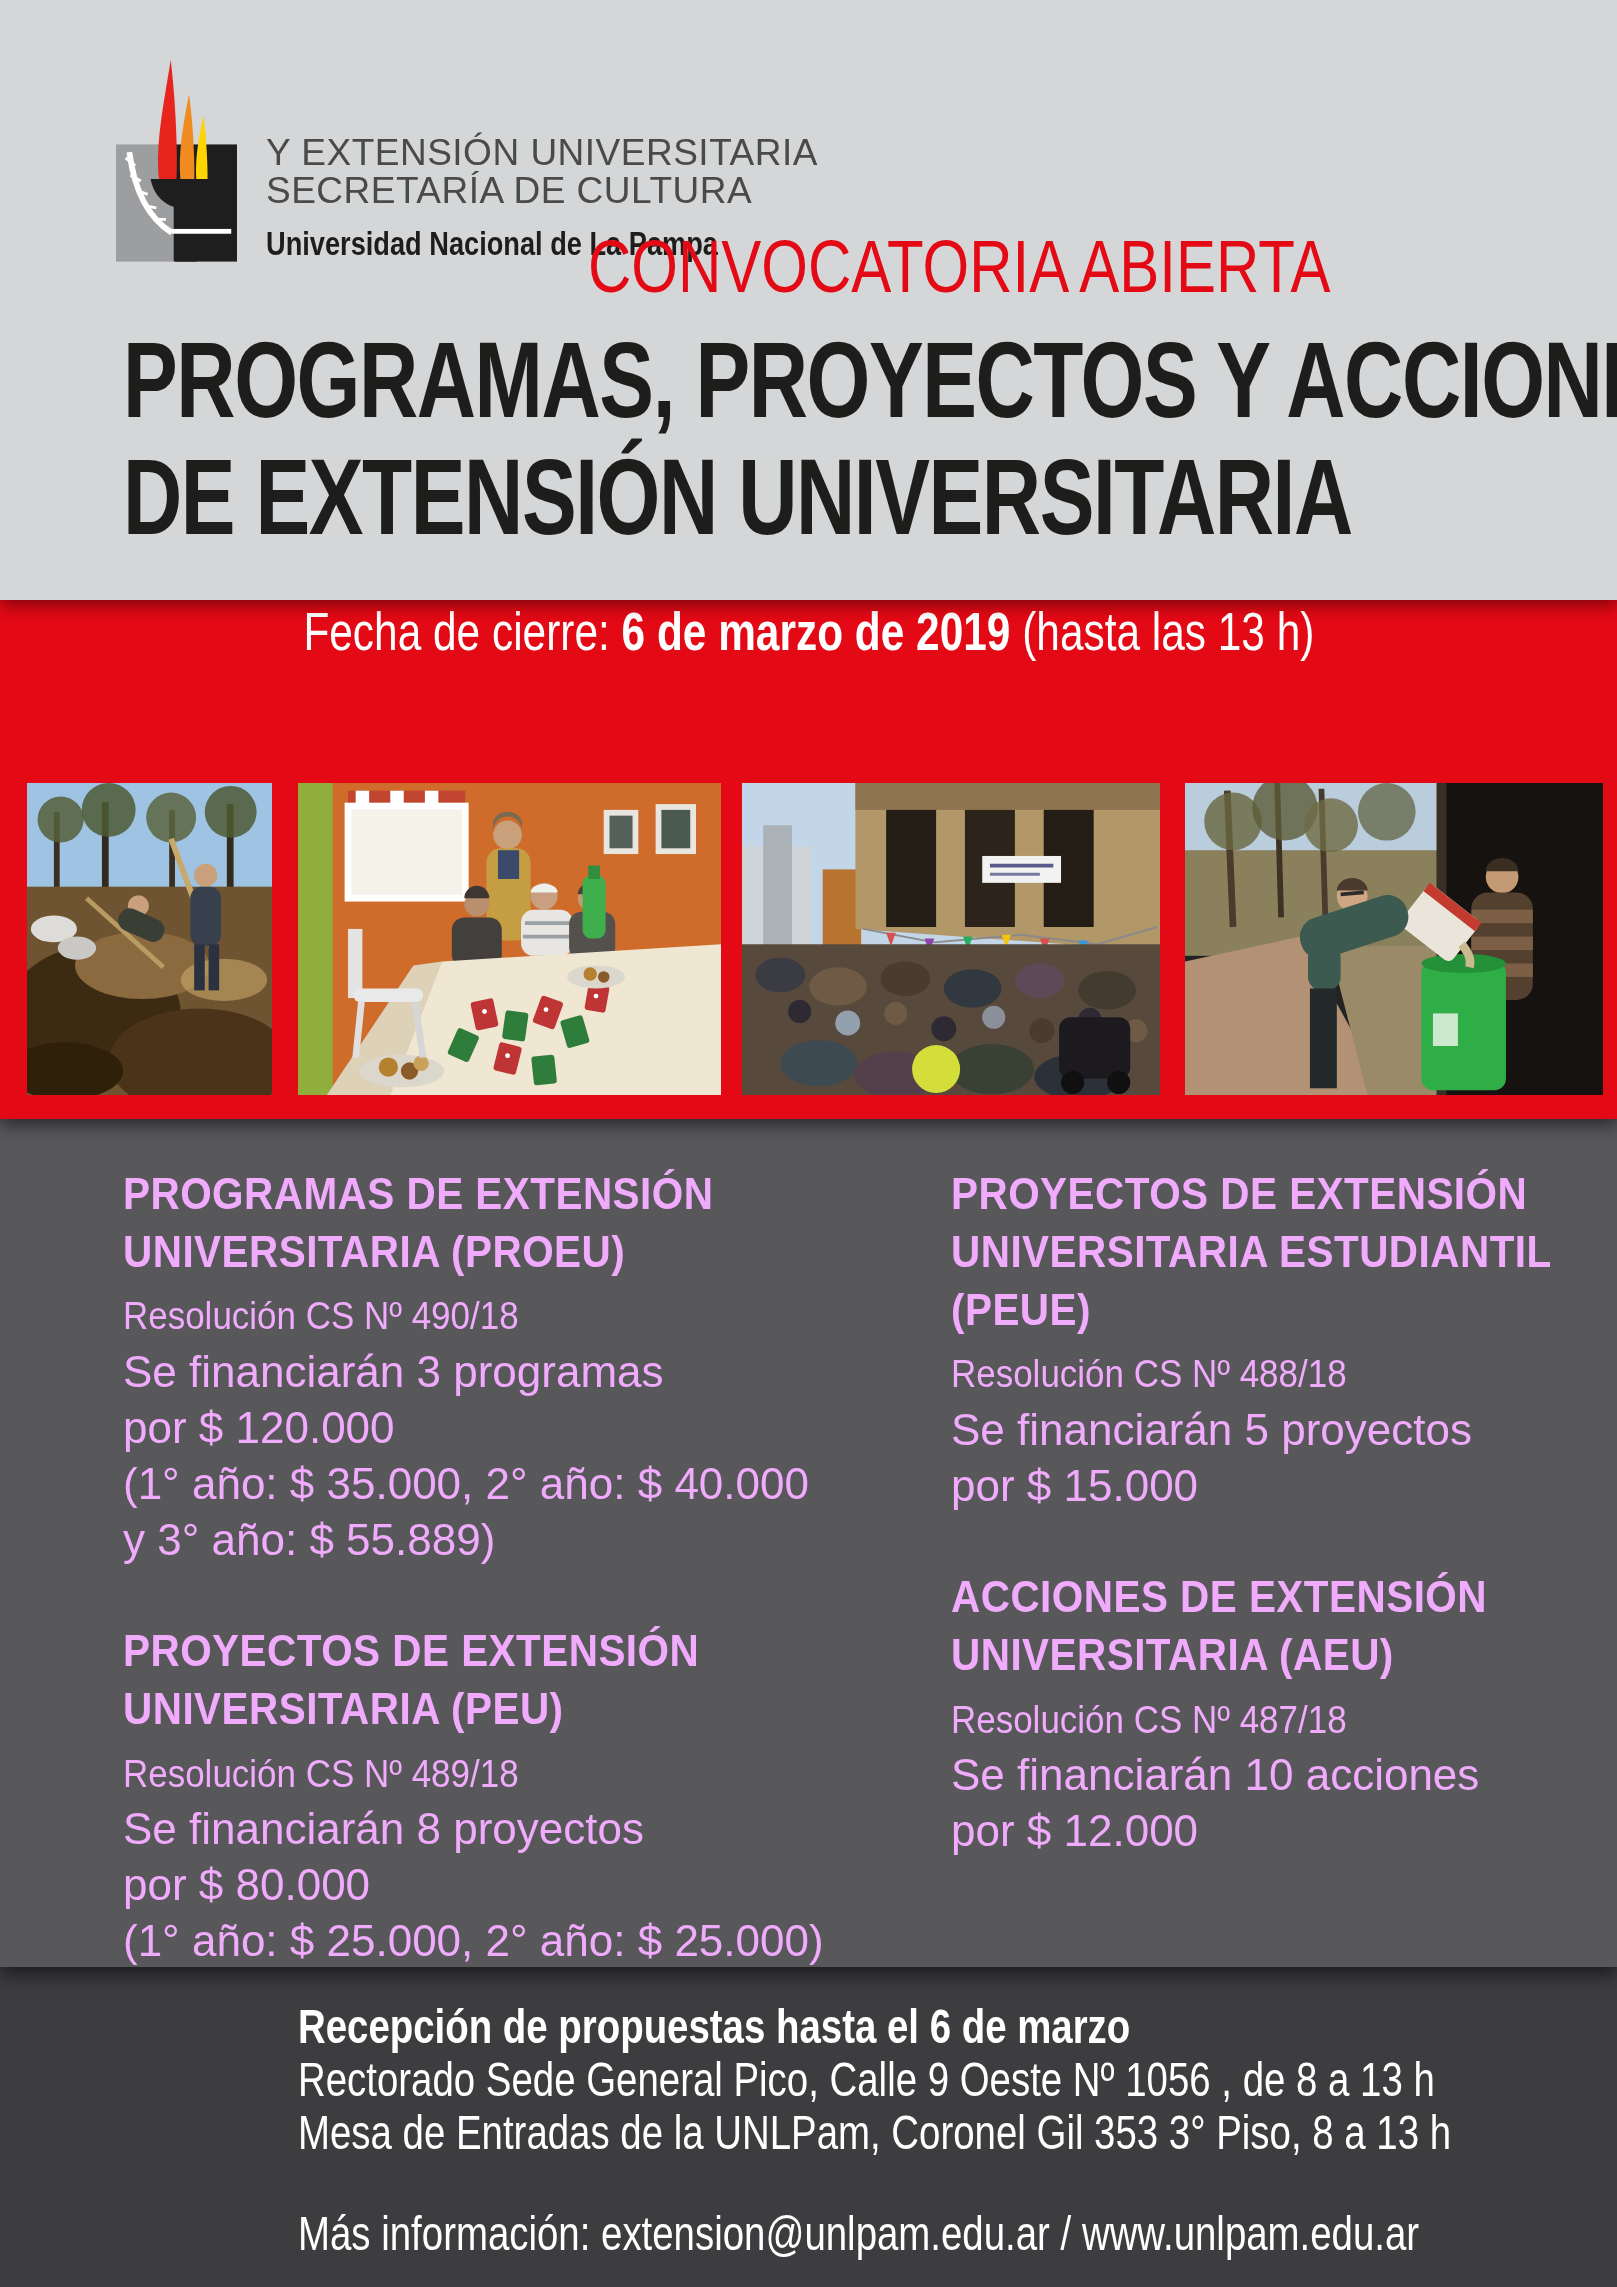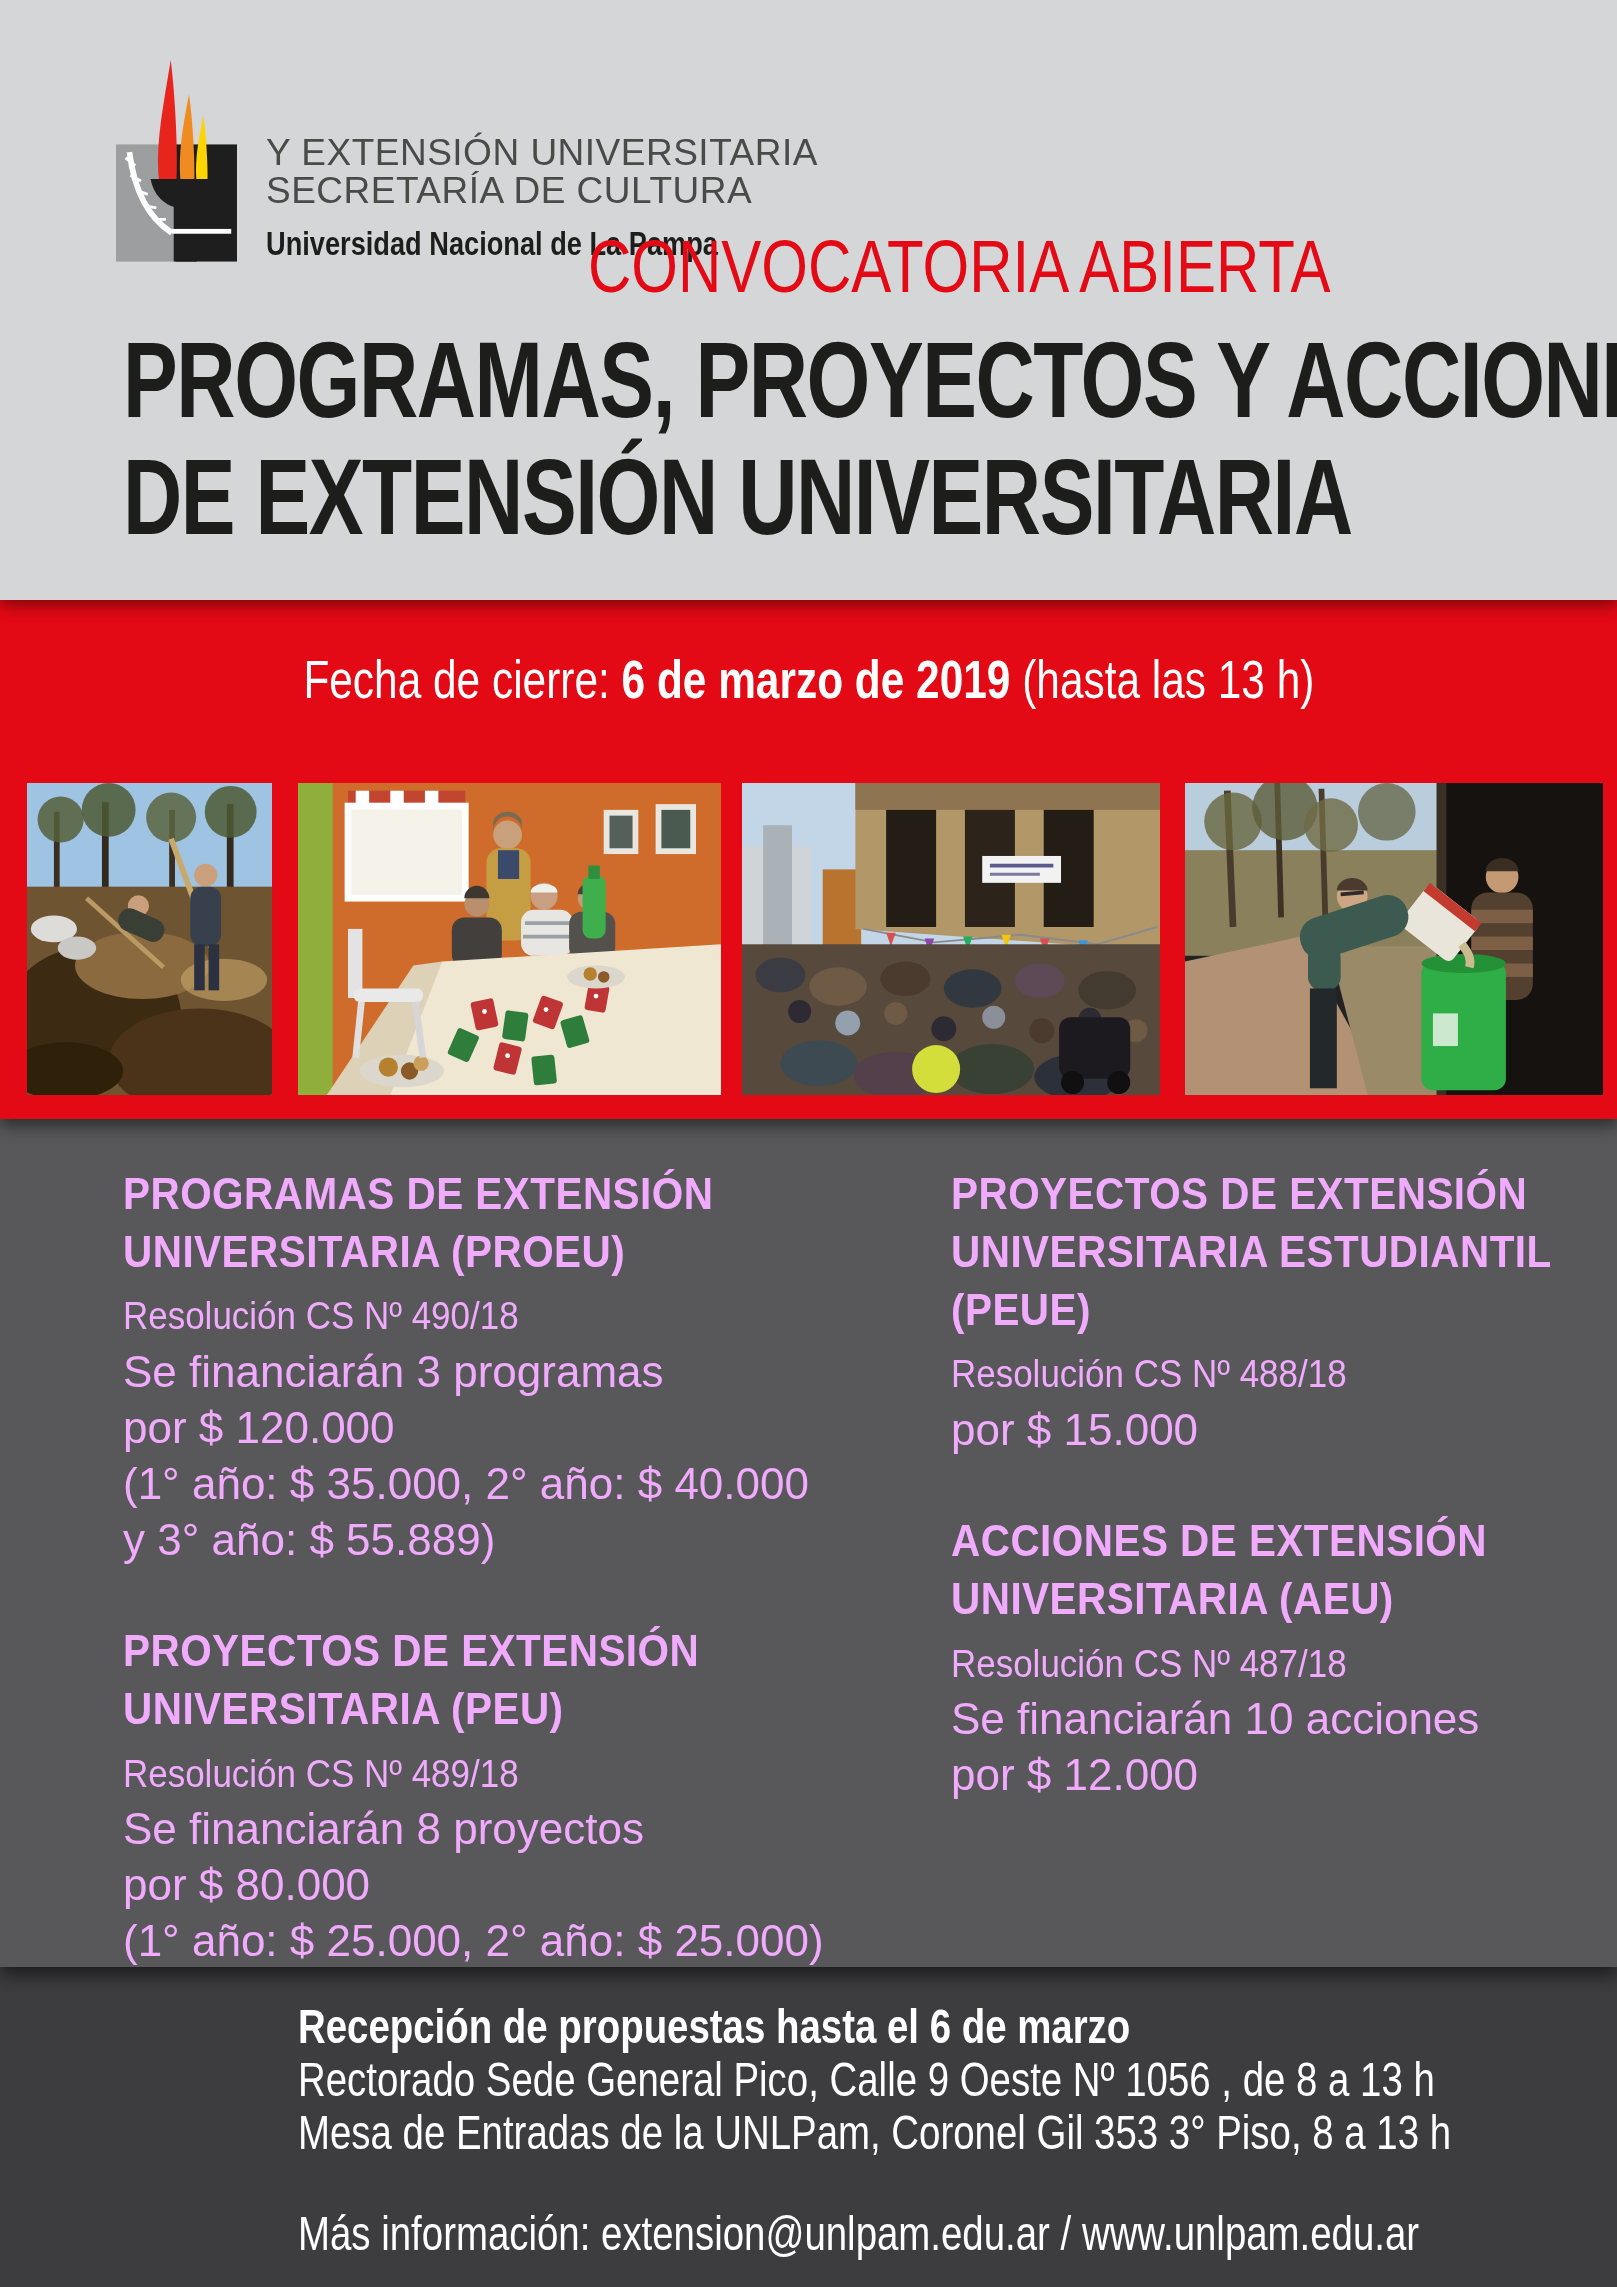--- a/index.html
+++ b/index.html
@@ -25,21 +25,21 @@
        color:var(--accent-red);font-weight:400;white-space:nowrap;}
   .title{position:absolute;left:123px;top:321px;font-weight:700;font-size:108px;line-height:117px;
        color:var(--ink);letter-spacing:-1.9px;}
   .cond{display:inline-block;transform:scaleX(.76);transform-origin:0 50%;white-space:nowrap;}
   .cond80{display:inline-block;transform:scaleX(.80);transform-origin:0 50%;white-space:nowrap;}
   .condc{display:inline-block;transform:scaleX(.80);transform-origin:50% 50%;white-space:nowrap;}
   .cond92{display:inline-block;transform:scaleX(.92);transform-origin:0 50%;white-space:nowrap;}
   
   .band{position:absolute;left:0;top:600px;width:1618px;height:519px;background:var(--accent-red);z-index:2;
        box-shadow:0 7.7px 15.4px rgba(0,0,0,.5);}
-  .deadline{padding-top:48px;text-align:center;color:#fff;font-size:53px;line-height:63px;}
+  .deadline{text-align:center;color:#fff;font-size:53px;line-height:63px;}
   .deadline b{font-weight:700;}
   .photos{position:absolute;left:0;top:183px;width:1618px;height:312px;}
   .photo{position:absolute;top:0;height:312px;overflow:hidden;background:#222;}
   .photo svg{display:block;width:100%;height:100%;}
   .p1{left:27px;width:245px;} .p2{left:298px;width:423px;}
   .p3{left:742px;width:418px;} .p4{left:1185px;width:418px;}
   
   .panel{position:absolute;left:0;top:1119px;width:1618px;height:848px;background:var(--panel-gray);z-index:1;
        box-shadow:0 7.7px 17.3px rgba(0,0,0,.55);color:#f0abfc;}
   .col{position:absolute;top:46px;}
@@ -306,20 +306,21 @@
     </div>
 
     <div class="col col-right">
       <div class="block">
         <h2>
           <div class="h-line"><span class="cond92">PROYECTOS DE EXTENSIÓN</span></div>
           <div class="h-line"><span class="cond92">UNIVERSITARIA ESTUDIANTIL</span></div>
           <div class="h-line"><span class="cond92">(PEUE)</span></div>
         </h2>
         <div class="res"><span class="cond92">Resolución  CS Nº 488/18</span></div>
+        <div class="body-line">Se financiarán 5 proyectos</div>
         <div class="body-line">por $ 15.000</div>
       </div>
 
       <div class="block block2">
         <h2>
           <div class="h-line"><span class="cond92">ACCIONES DE EXTENSIÓN</span></div>
           <div class="h-line"><span class="cond92">UNIVERSITARIA (AEU)</span></div>
         </h2>
         <div class="res"><span class="cond92">Resolución  CS Nº 487/18</span></div>
         <div class="body-line">Se financiarán 10 acciones</div>

